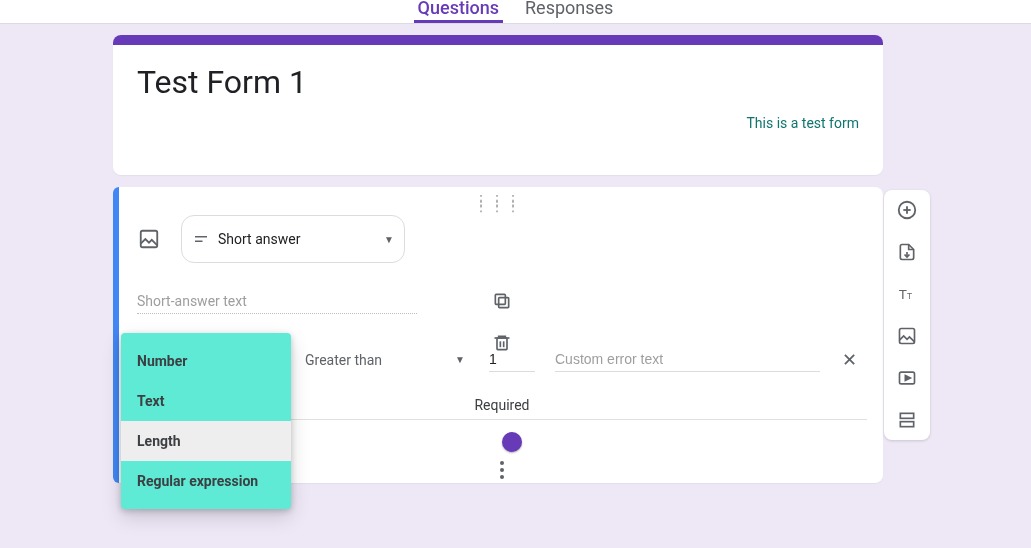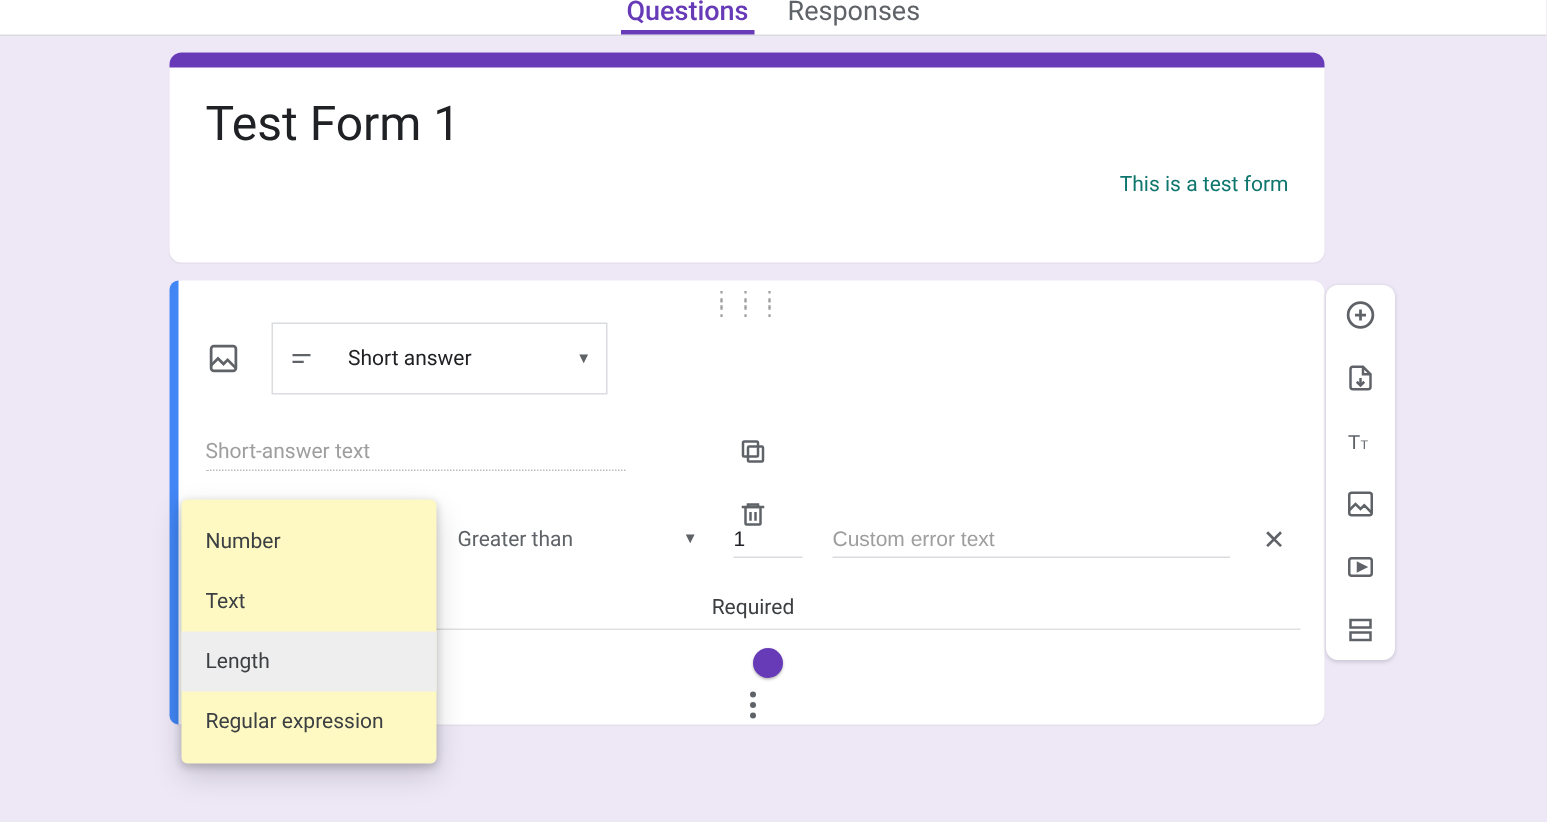--- a/index.html
+++ b/index.html
@@ -126,26 +126,26 @@
   .img-btn {
     width: 24px; height: 24px;
     color: #5f6368;
     display: flex; align-items: center; justify-content: center;
     cursor: pointer;
   }
   .qtype {
     flex: 0 0 224px;
     height: 48px;
     border: 1px solid #dadce0;
-    border-radius: 0;
+    border-radius: 13px;
     display: flex;
     align-items: center;
     padding: 0 10px;
     cursor: pointer;
-    gap: 22px;
+    gap: 8px;
   }
   .qtype .lbl { font-size: 14px; flex: 1; }
   .chev { color: #5f6368; font-size: 10px; }
 
   .short-ans {
     position: absolute;
     left: 24px; top: 106px;
     width: 280px;
     font-size: 14px;
     color: #9e9e9e;
@@ -226,25 +226,26 @@
     padding: 4px; cursor: pointer;
   }
   .more-dots span { width: 4px; height: 4px; background:#5f6368; border-radius:50%; }
 
   
   .vtype-menu {
     position: absolute;
     left: 121px;
     top: 309px;
     width: 170px;
-    background: #fef9c3;
+    background: #5eead4;
     border-radius: 4px;
     padding: 8px 0;
     box-shadow: 0 2px 6px rgba(0,0,0,0.2), 0 8px 20px rgba(0,0,0,0.15);
     z-index: 50;
+    font-weight: bold;
   }
   .vtype-menu .item {
     padding: 12px 16px;
     font-size: 14px;
     color: #3c4043;
     cursor: pointer;
   }
   .vtype-menu .item.hover { background: #eeeeee; }
 
   

